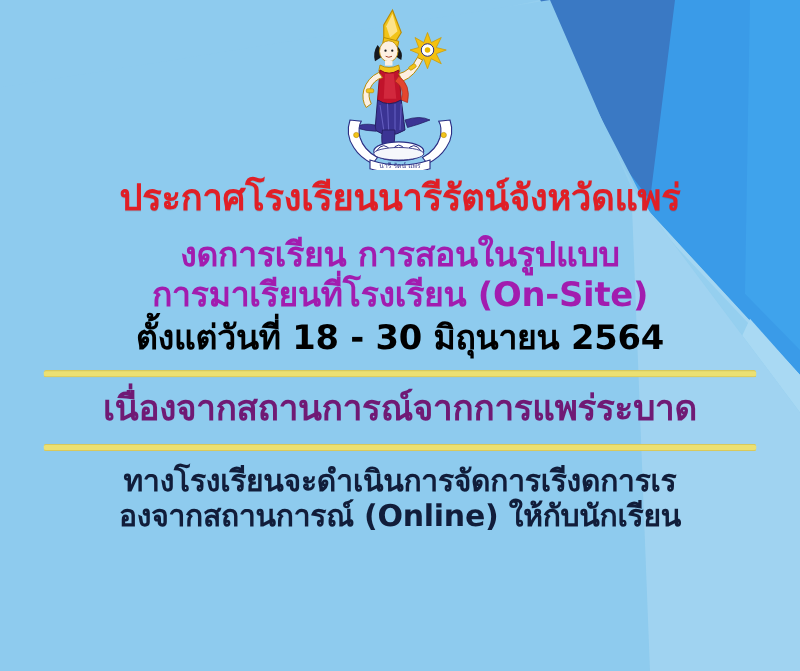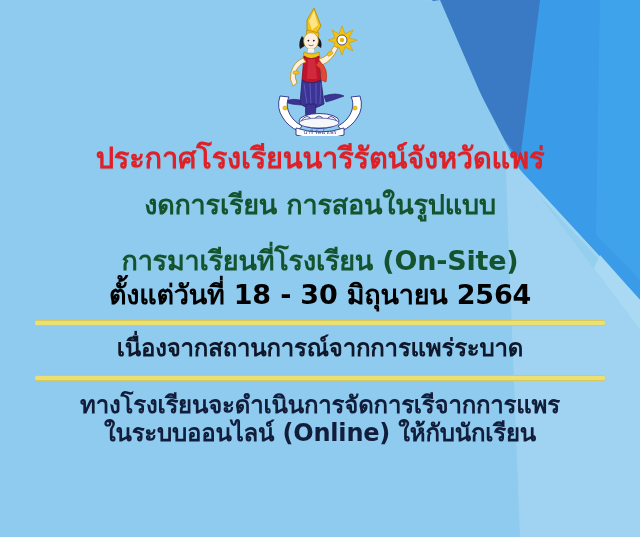--- a/index.html
+++ b/index.html
@@ -54,35 +54,35 @@
     letter-spacing: -0.2px;
   }
   .title-red {
     color: #e01f26;
     font-size: 29px;
     font-weight: bold;
     padding-top: 3px;
     text-shadow: 0 1px 0 rgba(0,0,0,0.10);
   }
   .teal {
-    color: #14532d;
+    color: #a21caf;
     font-size: 27px;
     font-weight: bold;
   }
   .teal-1 { padding-top: 16px; }
-  .teal-2 { padding-top: 3px; margin-top: 24px; }
+  .teal-2 { padding-top: 3px; }
   .date-red {
     color: #000000;
     font-size: 27px;
     font-weight: bold;
     padding-top: 4px;
   }
   .green {
-    color: #0f172a;
-    font-size: 24px;
+    color: #701a75;
+    font-size: 28px;
     font-weight: bold;
   }
   .green-1 { padding-top: 10px; }
   .green-2 { padding-top: 2px; }
   .navy {
     color: #111d3a;
     font-size: 24px;
     font-weight: bold;
   }
   .navy-1 { padding-top: 12px; }
@@ -199,18 +199,18 @@
 
     <span class="line date-red">ตั้งแต่วันที่ 18 - 30 มิถุนายน 2564</span>
 
     <div class="divider"></div>
 
     <span class="line green green-1">เนื่องจากสถานการณ์จากการแพร่ระบาด</span>
 
 
     <div class="divider divider-2"></div>
 
-    <span class="line navy navy-1">ทางโรงเรียนจะดำเนินการจัดการเรีจากการแพร</span>
-
-    <span class="line navy navy-2">ในระบบออนไลน์ (Online) ให้กับนักเรียน</span>
+    <span class="line navy navy-1">ทางโรงเรียนจะดำเนินการจัดการเรีงดการเร</span>
+
+    <span class="line navy navy-2">องจากสถานการณ์ (Online) ให้กับนักเรียน</span>
 
   </div>
 </div>
 
 </body></html>

